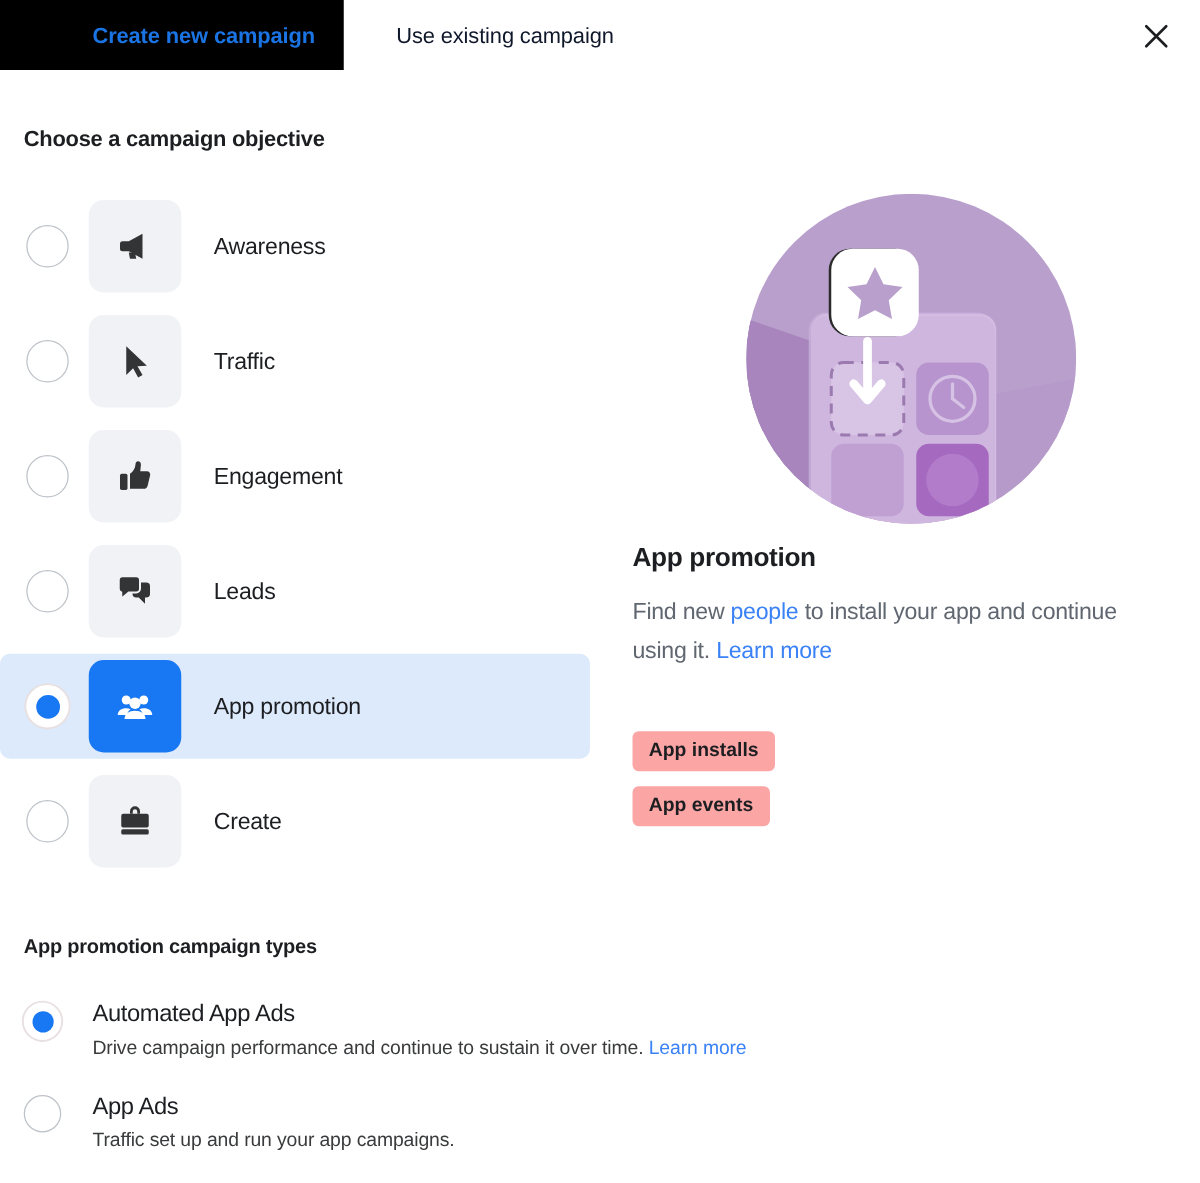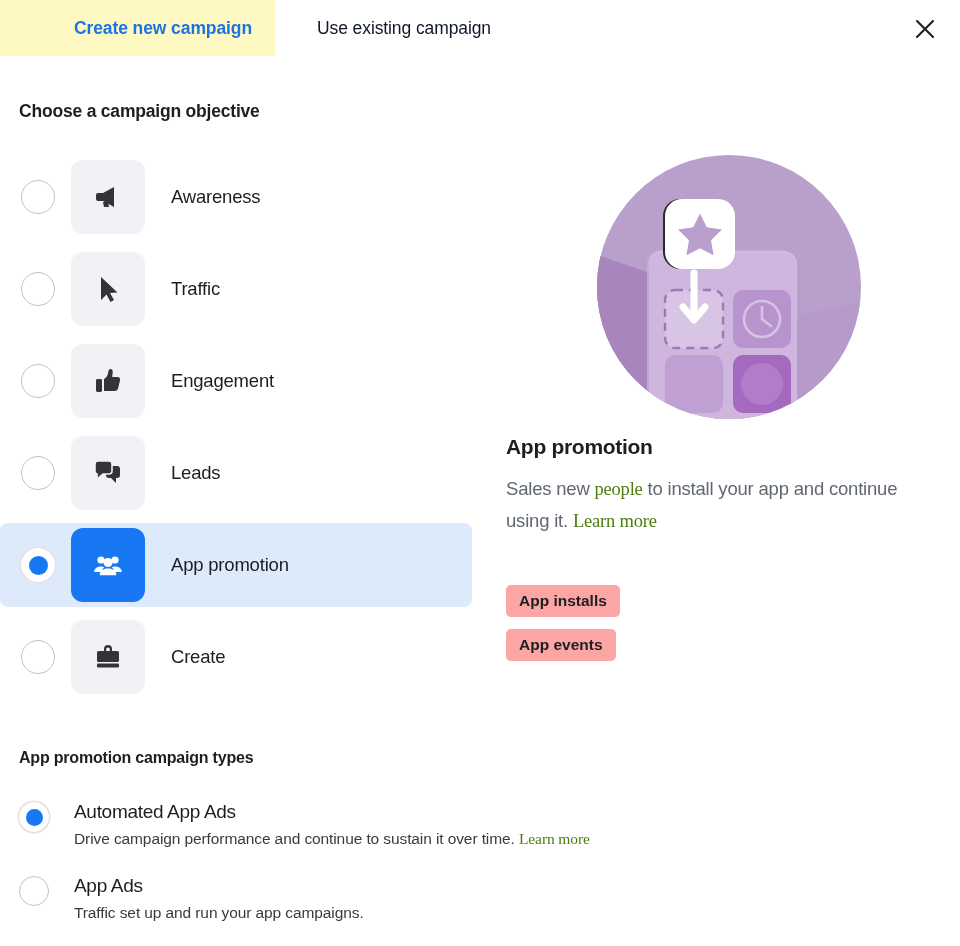--- a/index.html
+++ b/index.html
@@ -34,21 +34,21 @@
     align-items: center;
     justify-content: center;
     font-size: 17.5px;
     letter-spacing: -0.1px;
     cursor: pointer;
     user-select: none;
   }
   .tab-active {
     left: 0;
     width: 326px;
-    background: #fef9c3;
+    background: #000000;
     color: #1b74e4;
     font-weight: bold;
     border-bottom-right-radius: 8px;
   }
   .tab-inactive {
     left: 275px;
     width: 258px;
     color: #0f172a;
     background: #ffffff;
   }
@@ -165,24 +165,23 @@
   .detail-desc {
     position: absolute;
     left: 0; top: 318px;
     width: 404px;
     font-size: 18.5px;
     line-height: 31px;
     color: #606770;
     letter-spacing: -0.2px;
   }
   .detail-desc a, .link {
-    color: #4d7c0f;
+    color: #3b82f6;
     text-decoration: none;
     cursor: pointer;
-    font-family: Liberation Serif, serif;
   }
   .good-for {
     position: absolute;
     left: 0; top: 391px;
     font-size: 17px;
     font-weight: bold;
     color: #1c1e21;
     margin-top: 48px;
   }
   .tags {
@@ -386,21 +385,21 @@
           <rect x="66" y="44" width="70" height="70" rx="17" fill="#2b2b2b"></rect>
           <rect x="68" y="44" width="70" height="70" rx="17" fill="#ffffff"></rect>
           <path d="M103 58.5 l6.8 13.8 15.2 2.2 -11 10.7 2.6 15.1 -13.6 -7.1 -13.6 7.1 2.6 -15.1 -11 -10.7 15.2 -2.2 Z" fill="#b99fcc"></path>
         </g>
       </svg>
     </div>
 
     <div class="detail-title">App promotion</div>
 
     <div class="detail-desc">
-      <span>Sales new </span><a class="link">people</a><span> to install your app and continue using it. </span><a class="link">Learn more</a>
+      <span>Find new </span><a class="link">people</a><span> to install your app and continue using it. </span><a class="link">Learn more</a>
     </div>
 
     <div class="good-for">Good for:</div>
 
     <div class="tags">
       <div class="tag-row">
         <span class="tag">App installs</span>
       </div>
       <div class="tag-row">
         <span class="tag">App events</span>

